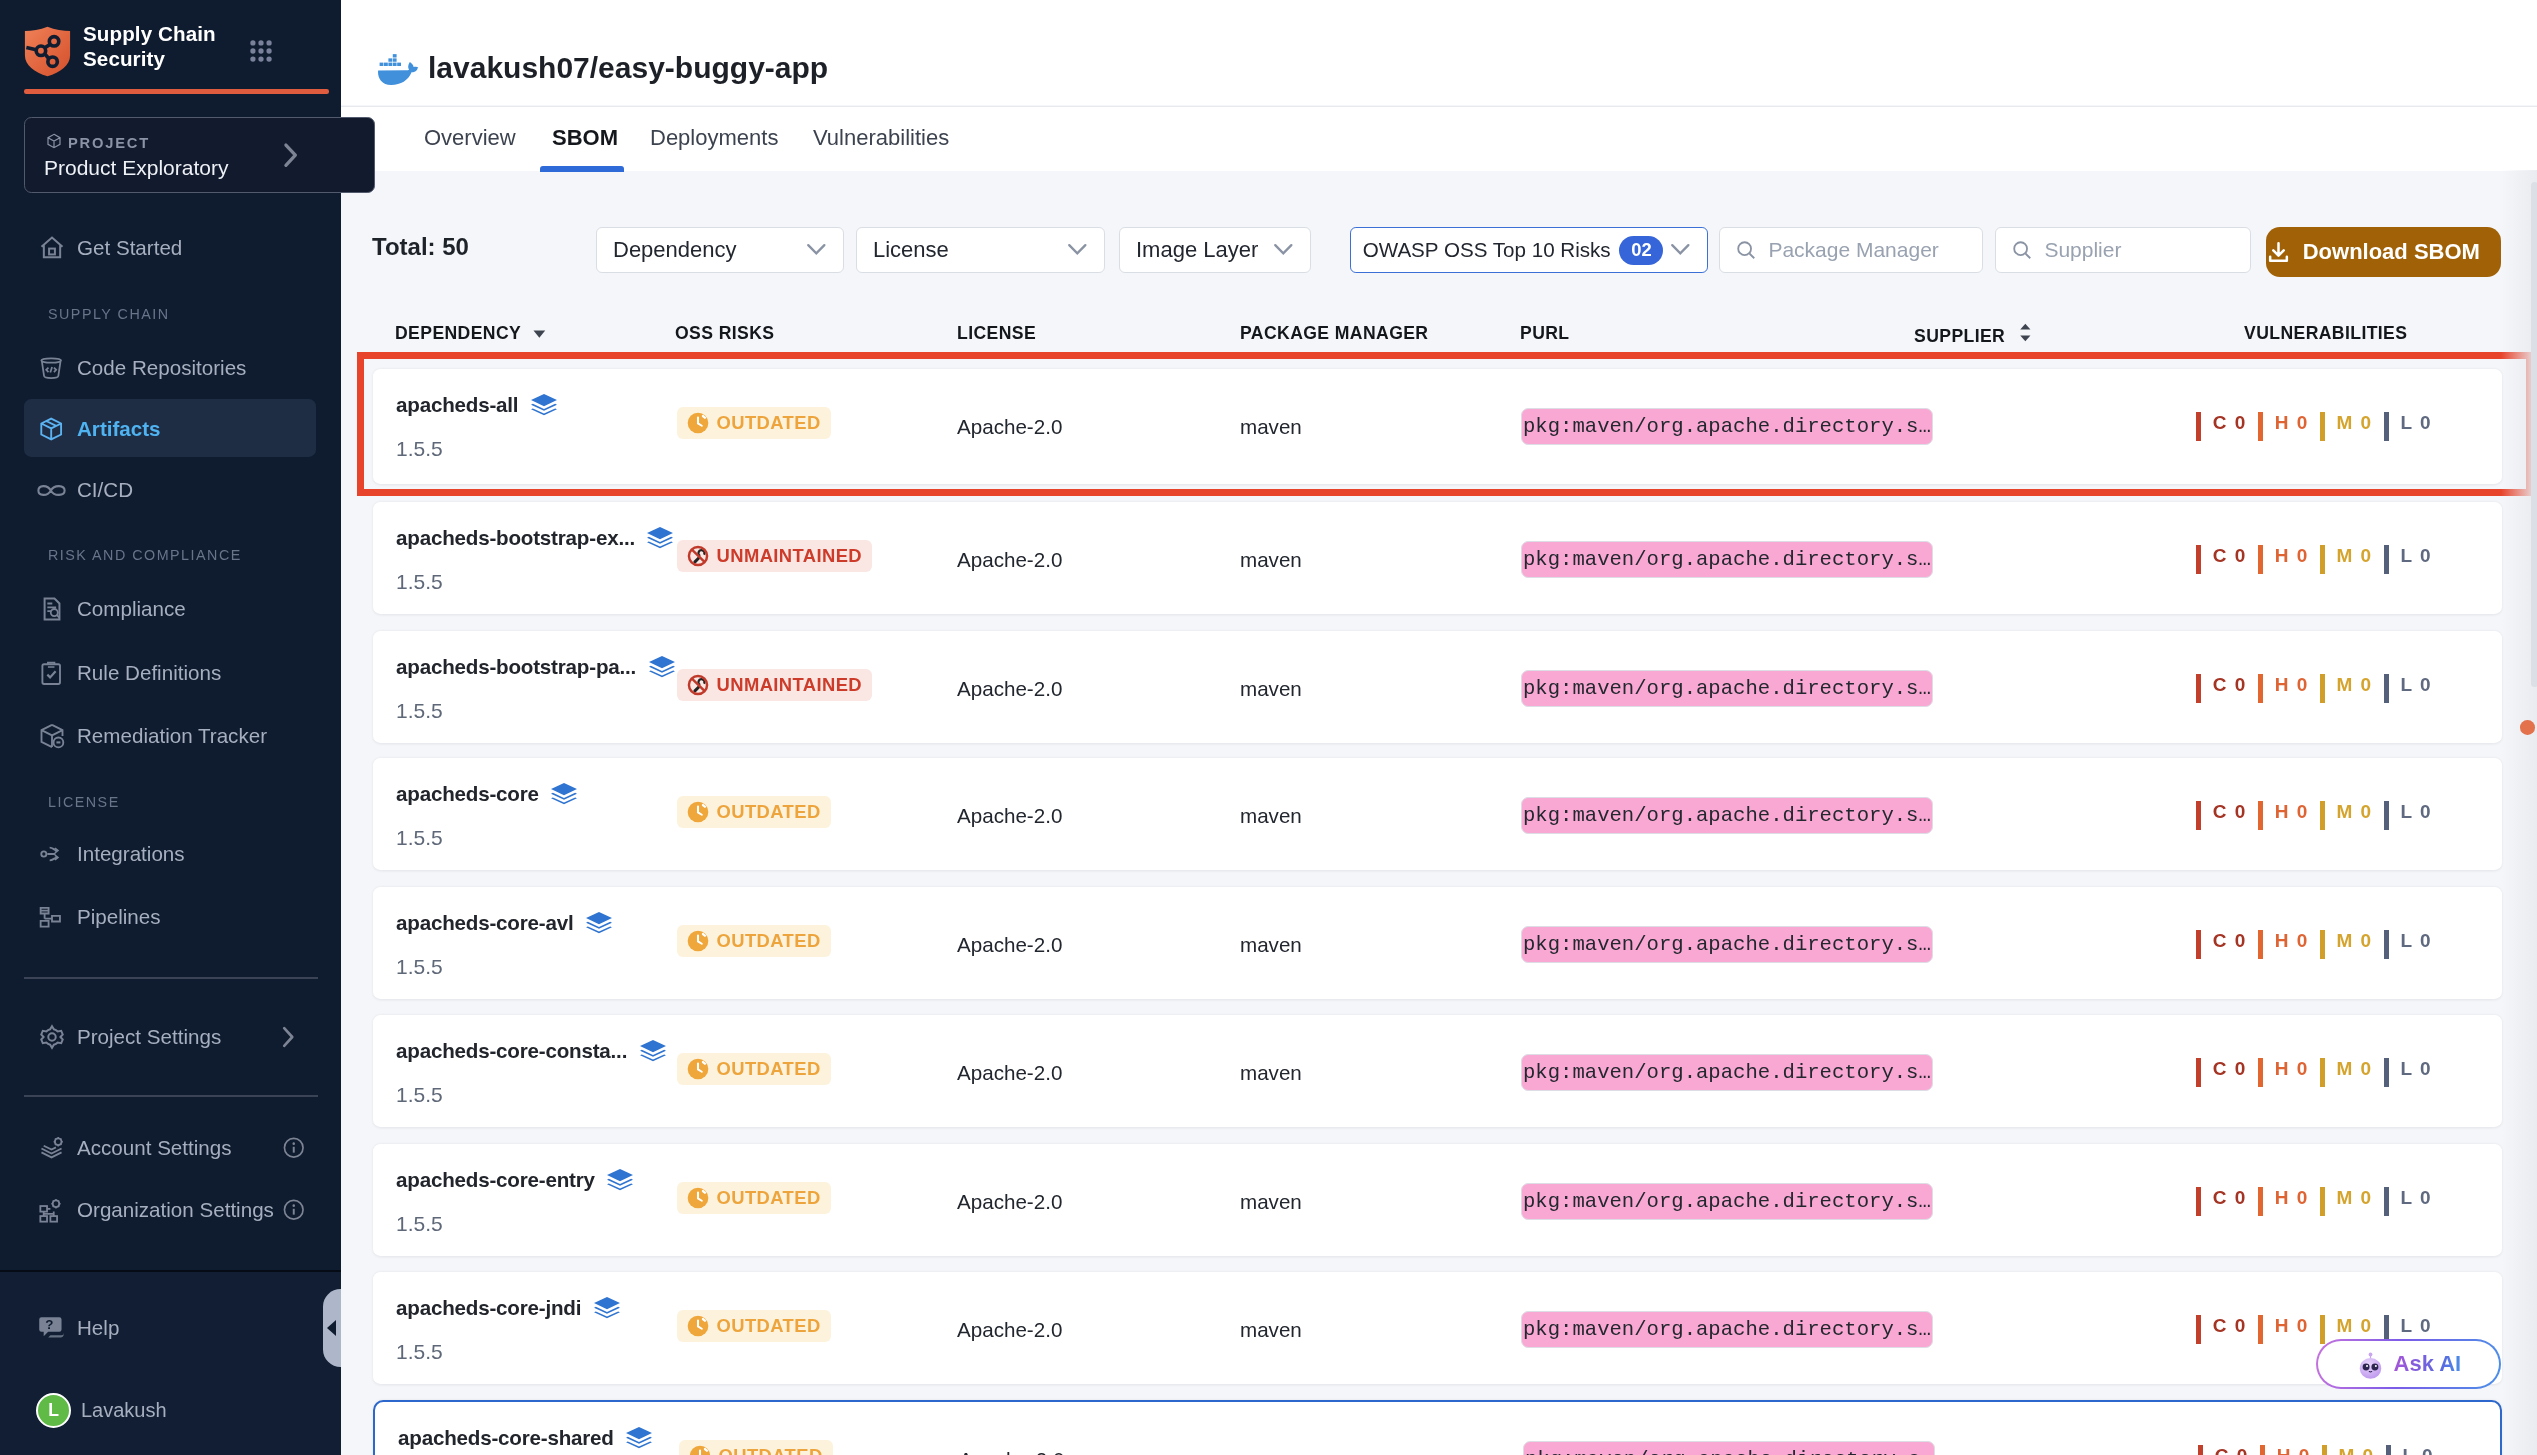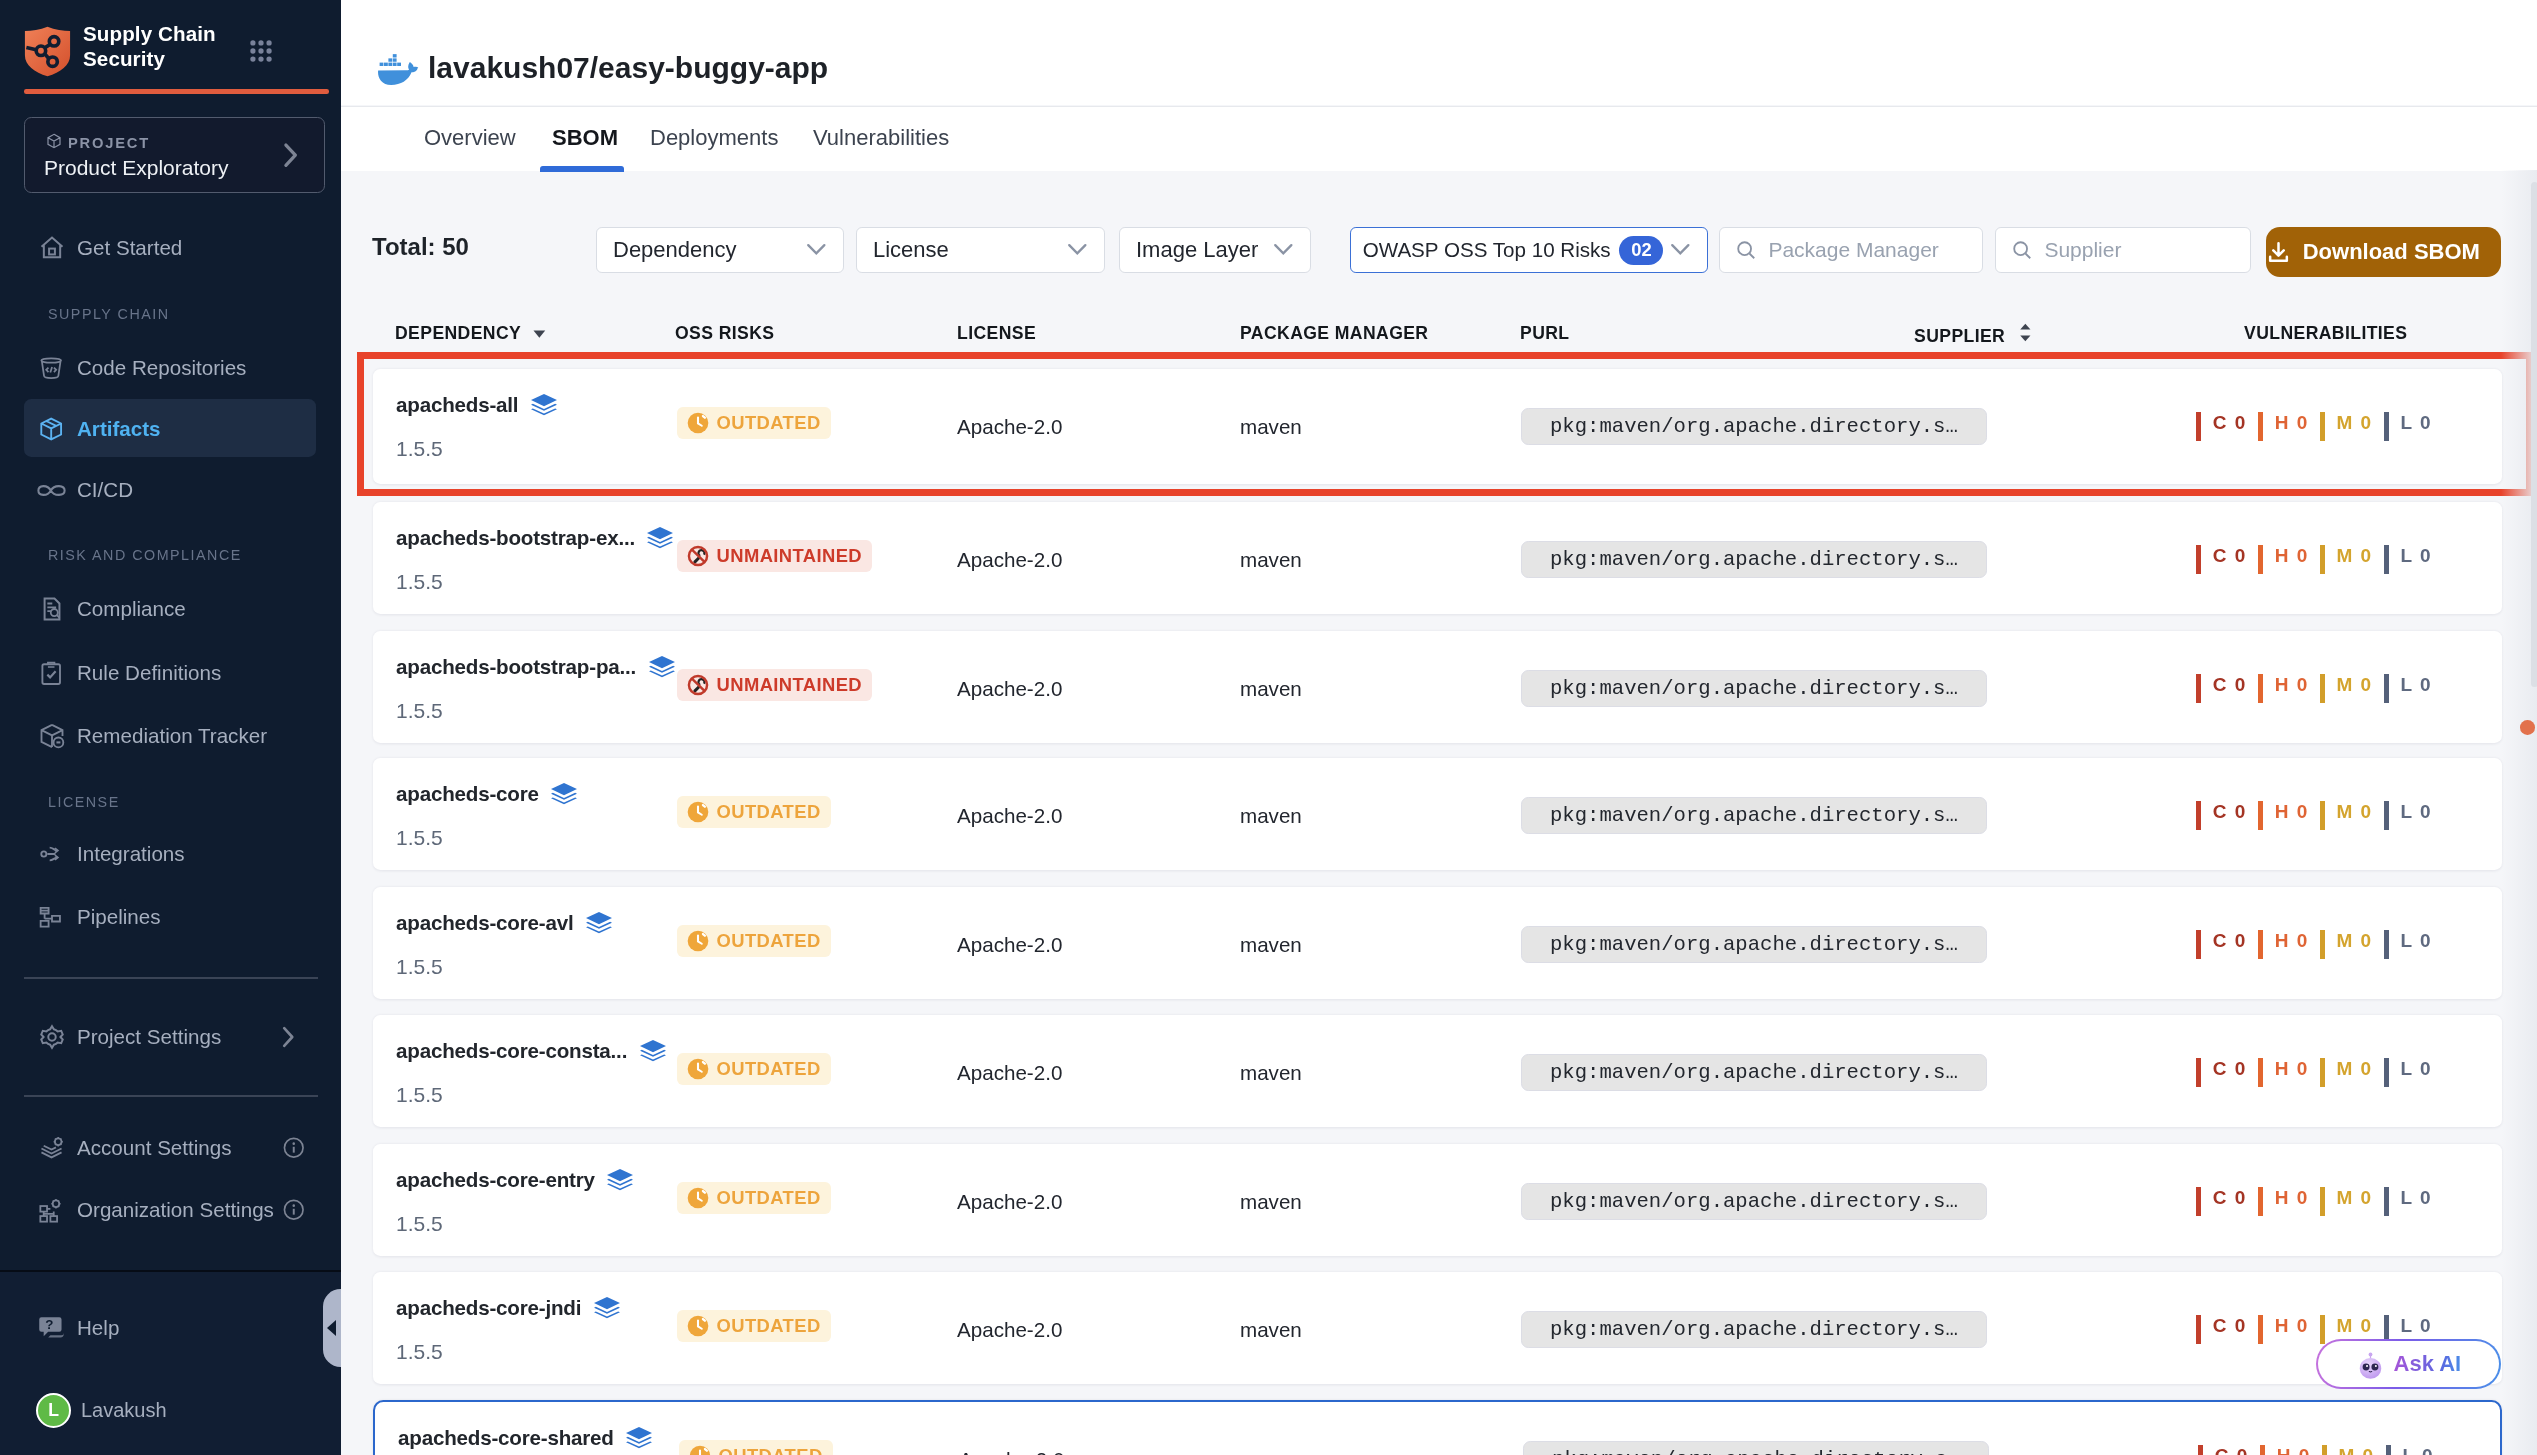--- a/index.html
+++ b/index.html
@@ -2,21 +2,21 @@
 <html style="font-size:11.7px"><head>
 <meta charset="utf-8">
 <style>
 * { margin:0; padding:0; box-sizing:border-box; }
 html,body { width:2538px; height:1455px; overflow:hidden; font-family:"Liberation Sans", sans-serif; background:#f5f6f9; }
 .abs { position:absolute; }
 
 #sidebar { position:absolute; left:0; top:0; width:341px; height:1455px; background:#0f1c2f; z-index:5; }
 #sb-title { position:absolute; left:83px; top:20.6px; color:#fff; font-size:20.6px; font-weight:700; line-height:25px; letter-spacing:0.1px;}
 #sb-rule { position:absolute; left:23.5px; top:89px; width:305px; height:5.1px; background:#e05c3e; border-radius:2.2px;}
-#projbox { position:absolute; left:24px; top:117px; width:301px; height:76px; border:1.5px solid #525b6e; border-radius:7.3px; background:#121a2d; }
+#projbox { position:absolute; left:24px; top:117px; width:351px; height:76px; border:1.5px solid #525b6e; border-radius:7.3px; background:#121a2d; }
 .navitem { position:absolute; left:0; width:399px; height:32px; display:flex; align-items:center; }
 .navitem .nicon { position:absolute; left:37px; width:29px; display:flex; justify-content:center; }
 .navitem .nlabel { position:absolute; left:77px; font-size:20.6px; color:#a6afbf; white-space:nowrap; }
 .navsec { position:absolute; left:48px; font-size:14.3px; color:#68748a; letter-spacing:1.5px; font-weight:400; white-space:nowrap;}
 .sbdivider { position:absolute; left:23.5px; width:294px; height:1.5px; background:#3a4456; }
 #artifacts-sel { position:absolute; left:24px; top:399px; width:292px; height:58px; background:#1e2d44; border-radius:7.3px; }
 
 #main { position:absolute; left:341px; top:0; width:2197px; height:1455px; }
 #header { position:absolute; left:0; top:0; width:2197px; height:105px; background:#ffffff; }
 #crumbs { position:absolute; left:37px; top:17.6px; font-size:20px; color:#3565d4; }
@@ -35,21 +35,21 @@
 .th { position:absolute; top:323px; font-size:17.6px; font-weight:700; color:#14181d; letter-spacing:0.4px; white-space:nowrap; }
 
 .card { position:absolute; left:32px; width:2129px; height:112px; background:#fff; border-radius:7.3px; box-shadow:0 0.7px 2.9px rgba(20,30,60,0.08); }
 .cname { position:absolute; left:23px; top:24px; font-size:20.6px; font-weight:700; color:#22262c; display:flex; align-items:center; gap:12.5px; letter-spacing:-0.2px;}
 .cver { position:absolute; left:23px; top:68px; font-size:21px; color:#5e6878; }
 .badge { position:absolute; left:304px; top:38px; height:32px; border-radius:5.9px; display:flex; align-items:center; padding:0 10.3px; gap:7.3px; font-size:18.4px; font-weight:700; letter-spacing:0.4px; white-space:nowrap;}
 .badge.out { background:#fdf3dc; color:#eda43c; }
 .badge.unm { background:#fae7e3; color:#cd3b2a; }
 .clic { position:absolute; left:584px; top:46px; font-size:20.6px; color:#22262e; }
 .cpm { position:absolute; left:867px; top:46px; font-size:20.6px; color:#22262e; }
-.cpurl { position:absolute; left:1148px; top:39px; height:37px; background:#e5e5e5; border:1.5px solid #dcdde5; border-radius:7.3px; display:flex; align-items:center; padding:0 28px; font-family:"Liberation Mono", monospace; font-size:20.6px; color:#23272e; white-space:nowrap; }
+.cpurl { position:absolute; left:1148px; top:39px; height:37px; background:#f9a8d4; border:1.5px solid #dcdde5; border-radius:7.3px; display:flex; align-items:center; padding:0 1px; font-family:"Liberation Mono", monospace; font-size:20.6px; color:#23272e; white-space:nowrap; }
 .vuln { position:absolute; left:1823px; top:43px; display:flex; }
 .vbar { width:5.1px; height:29px; margin-right:11.7px; }
 .vtxt { font-size:19px; font-weight:700; letter-spacing:1.5px; margin-right:11px; }
 
 #redbox { position:absolute; left:16px; top:352px; width:2176px; height:144px; border:7.3px solid #e8432b; z-index:4;}
 
 #askai { position:absolute; left:1975px; top:1339px; width:185px; height:50px; border-radius:25px; border:2.2px solid transparent; background:linear-gradient(#fff,#fff) padding-box, linear-gradient(100deg,#c873dd 0%, #7b5ce8 45%, #4a90e8 100%) border-box; display:flex; align-items:center; justify-content:center; gap:8.8px; z-index:6;}
 #askai-txt { font-size:22px; font-weight:700; background:linear-gradient(95deg,#a855d8, #5b68e0 70%, #4a90e8); -webkit-background-clip:text; background-clip:text; color:transparent; }
 </style>
 </head>

